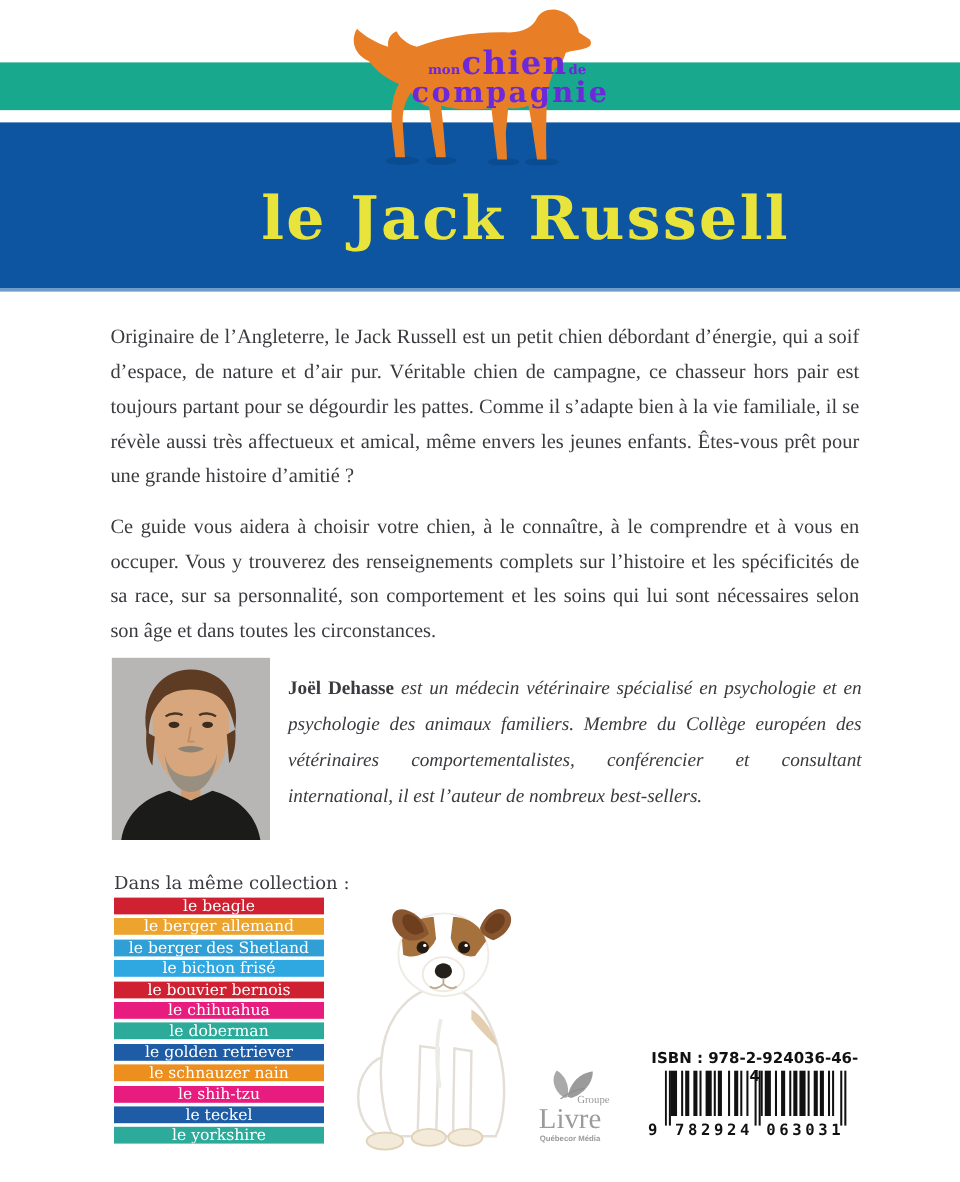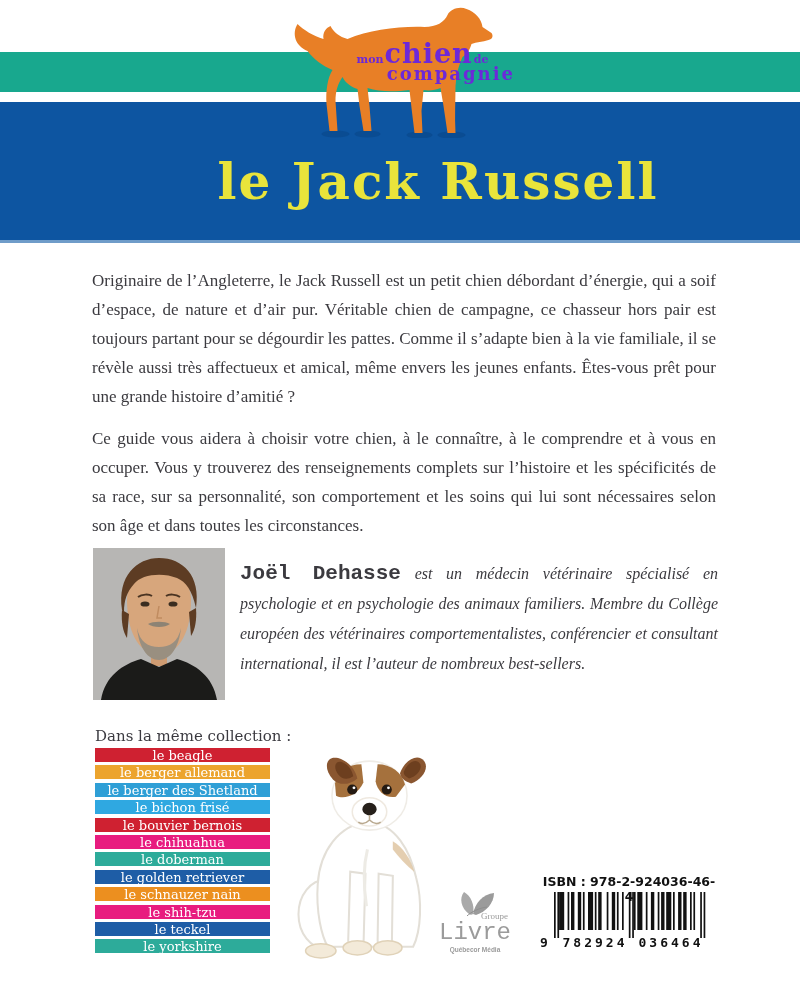--- a/index.html
+++ b/index.html
@@ -11,34 +11,34 @@
   #band-white{top:92px;height:10px;background:#ffffff;}
   #band-blue{top:102px;height:138px;}
   #accent-line{top:240px;height:3px;}
   
   #dog-logo{position:absolute;left:288px;top:6px;width:208px;height:132px;z-index:3;}
   #logo-text{position:absolute;left:330px;top:40px;width:185px;z-index:4;color:#6d28d9;
              font-family:"DejaVu Serif",serif;font-weight:bold;text-align:center;line-height:1;}
   #logo-line1{display:flex;align-items:baseline;justify-content:center;gap:1px;}
   .logo-small{font-size:11px;}
   #logo-chien{font-size:27px;letter-spacing:1px;}
-  #logo-line2{font-size:18px;letter-spacing:2px;margin-top:-2px;padding-left:6px;text-align:right;}
+  #logo-line2{font-size:24px;letter-spacing:2px;margin-top:-2px;padding-left:6px;}
   
   #book-title{position:absolute;left:0;top:152px;width:800px;text-align:center;z-index:4;
               font-family:"DejaVu Serif",serif;font-weight:bold;font-size:50px;letter-spacing:2px;padding-left:38px;}
   
   #intro{position:absolute;left:92px;top:266px;width:624px;font-size:17px;line-height:29px;
          text-align:justify;}
   #intro p{margin:0;}
   #intro p + p{margin-top:13px;}
   
   #author-photo{position:absolute;left:93px;top:548px;width:132px;height:152px;}
   #author-bio{position:absolute;left:240px;top:559px;width:478px;font-size:16px;line-height:30px;
               font-style:italic;text-align:justify;}
-  #author-bio b{font-style:normal;font-family:Liberation Mono, monospace;font-size:21px;}
+  #author-bio b{font-style:normal;font-family:Liberation Serif, serif;font-size:16px;}
   
   #collection-heading{position:absolute;left:95px;top:727px;font-family:"DejaVu Serif",serif;
                       font-size:15px;color:#3b3a40;}
   #collection-list{position:absolute;left:95px;top:748px;width:175px;}
   .coll-bar{height:14px;margin-bottom:3.4px;color:#ffffff;text-align:center;
             font-family:"DejaVu Serif",serif;font-size:13px;line-height:15px;overflow:hidden;}
   
   #puppy-photo{position:absolute;left:272px;top:752px;width:195px;height:208px;}
   
   #isbn-label{position:absolute;left:540px;top:874px;width:178px;text-align:center;
@@ -49,21 +49,21 @@
             font-weight:bold;font-size:13px;color:#111;}
   #bc-first{left:0;}
   #bc-left{left:22px;width:66px;text-align:center;letter-spacing:3px;}
   #bc-right{left:96px;width:70px;text-align:center;letter-spacing:3px;}
   
   #publisher-logo{position:absolute;left:436px;top:890px;width:78px;height:62px;color:#9b9b9b;
                   text-align:center;line-height:1;}
   #publisher-leaf{display:block;margin:0 auto;}
   #publisher-group{display:block;font-family:"Liberation Serif",serif;font-size:9px;
                    text-align:right;padding-right:6px;margin-top:-4px;}
-  #publisher-name{display:block;font-family:Liberation Mono, monospace;font-size:24px;margin-top:0px;text-align:center;}
+  #publisher-name{display:block;font-family:Liberation Serif, serif;font-size:24px;margin-top:0px;text-align:center;}
   #publisher-sub{display:block;font-family:"Liberation Sans",sans-serif;font-size:6.5px;
                  font-weight:bold;margin-top:2px;}
 </style>
 </head>
 <body>
 
 <div id="page">
 
   <div class="band" id="band-teal" style="background: rgb(24, 168, 142);"></div>
   <div class="band" id="band-white"></div>
@@ -195,21 +195,21 @@
         <rect x="119.00000000000007" y="0" width="1.7" height="38"></rect>
         <rect x="124.10000000000008" y="0" width="3.4" height="38"></rect>
         <rect x="129.20000000000007" y="0" width="3.4" height="38"></rect>
         <rect x="136.00000000000009" y="0" width="1.7" height="38"></rect>
         <rect x="139.40000000000006" y="0" width="1.7" height="38"></rect>
         <rect x="146.20000000000005" y="0" width="1.7" height="46"></rect>
         <rect x="149.60000000000005" y="0" width="1.7" height="46"></rect>
       </svg>
     <span class="bc-digit" id="bc-first">9</span>
     <span class="bc-digit" id="bc-left">782924</span>
-    <span class="bc-digit" id="bc-right">036464</span>
+    <span class="bc-digit" id="bc-right">063031</span>
   </div>
 
   <div id="publisher-logo">
     <svg id="publisher-leaf" width="44" height="26" viewBox="0 0 44 26">
       <path d="M16,24 C8,18 6,8 11,2 C18,6 22,15 20,24 C19,25 17,25 16,24 Z" fill="#a9a9a9"></path>
       <path d="M20,24 C22,13 30,4 41,3 C41,13 33,22 23,25 Z" fill="#9b9b9b"></path>
       <path d="M14,26 C18,22 26,18 34,17" stroke="#8f8f8f" stroke-width="1" fill="none"></path>
     </svg>
     <span id="publisher-group">Groupe</span>
     <span id="publisher-name">Livre</span>

